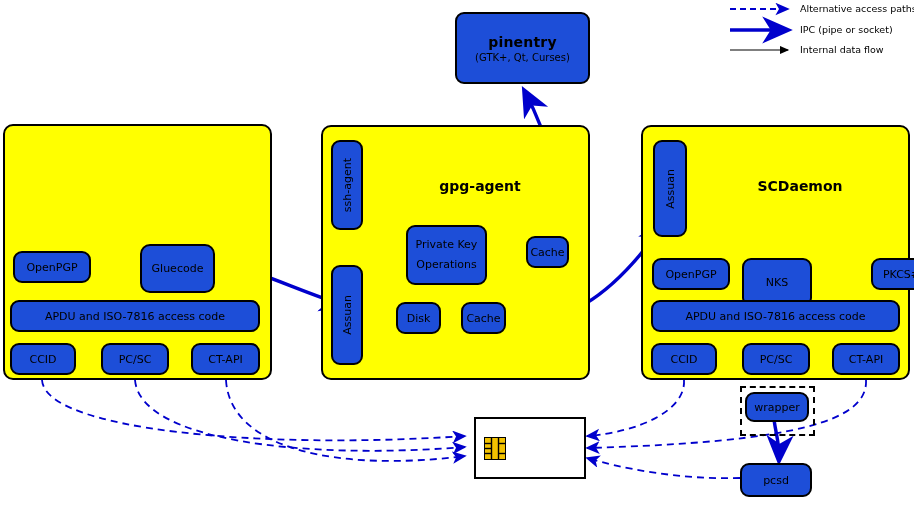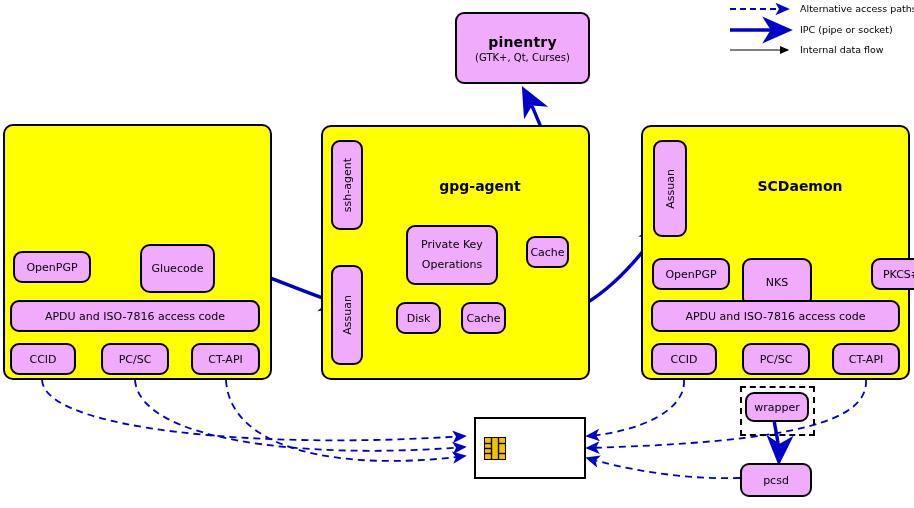--- a/index.html
+++ b/index.html
@@ -1,19 +1,19 @@
 <!DOCTYPE html>
 <html><head>
 <meta charset="utf-8">
 <style>
   html,body{margin:0;padding:0;background:#ffffff;}
   body{font-family:"DejaVu Sans","Liberation Sans",sans-serif;}
   #stage{position:relative;width:914px;height:508px;background:#ffffff;overflow:hidden;}
   #svg-layer{position:absolute;left:0;top:0;width:914px;height:508px;}
-  .node{position:absolute;box-sizing:border-box;background:#f0abfc;border:2px solid #000000;
+  .node{position:absolute;box-sizing:border-box;background:#1d4ed8;border:2px solid #000000;
         display:flex;flex-direction:column;align-items:center;justify-content:center;
         color:#000000;text-align:center;}
   .rounded{border-radius:9px;}
   .bigbox{border-radius:10px;background:#ffff00;}
   .title{font-weight:bold;font-size:14px;letter-spacing:0.2px;}
   .small{font-size:11px;}
   .tiny{font-size:10px;}
   .vert{writing-mode:vertical-rl;transform:rotate(180deg);font-size:11px;white-space:nowrap;}
   .plain{background:#ffffff;}
   .dashedgroup{position:absolute;box-sizing:border-box;border:2px dashed #000000;background:transparent;}
@@ -131,21 +131,21 @@
 
   <div class="node bigbox" style="left:321px;top:125px;width:269px;height:255px;justify-content:flex-start;"></div>
   <div class="hdr-title" style="left:370px;top:178px;width:220px;text-align:center;">gpg-agent</div>
 
   <div class="node rounded" style="left:331px;top:140px;width:32px;height:90px;">
     <span class="vert">ssh-agent</span>
   </div>
   <div class="node rounded" style="left:331px;top:265px;width:32px;height:100px;">
     <span class="vert">Assuan</span>
   </div>
-  <div class="node rounded small" style="left:406px;top:225px;width:92px;height:60px;">
+  <div class="node rounded small" style="left:406px;top:225px;width:81px;height:60px;">
     <span class="label-line">Private Key</span>
     <span class="label-line" style="margin-top:6px;">Operations</span>
   </div>
   <div class="node rounded small" style="left:526px;top:236px;width:43px;height:32px;">
     <span>Cache</span>
   </div>
   <div class="node rounded small" style="left:396px;top:302px;width:45px;height:32px;">
     <span>Disk</span>
   </div>
   <div class="node rounded small" style="left:461px;top:302px;width:45px;height:32px;">

